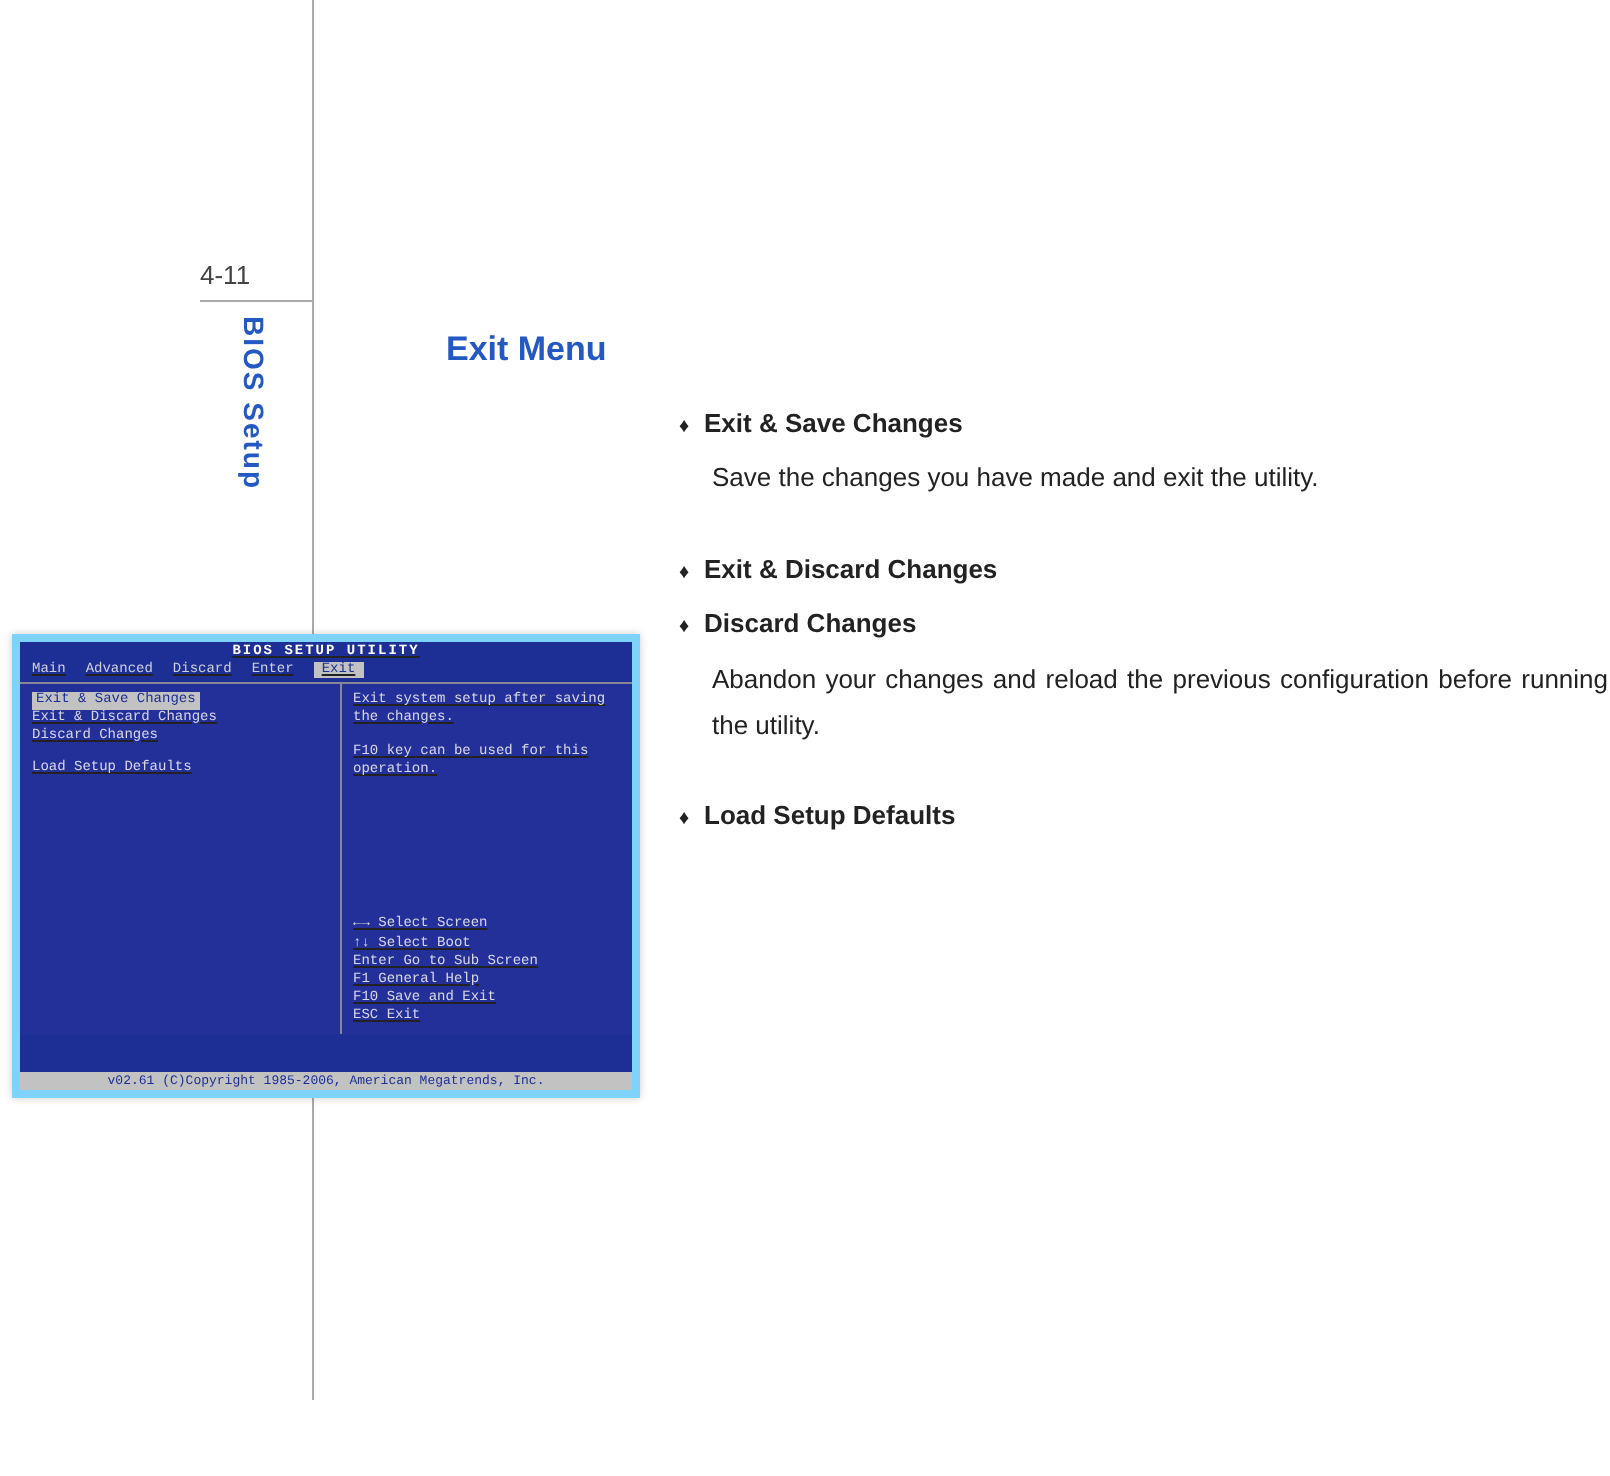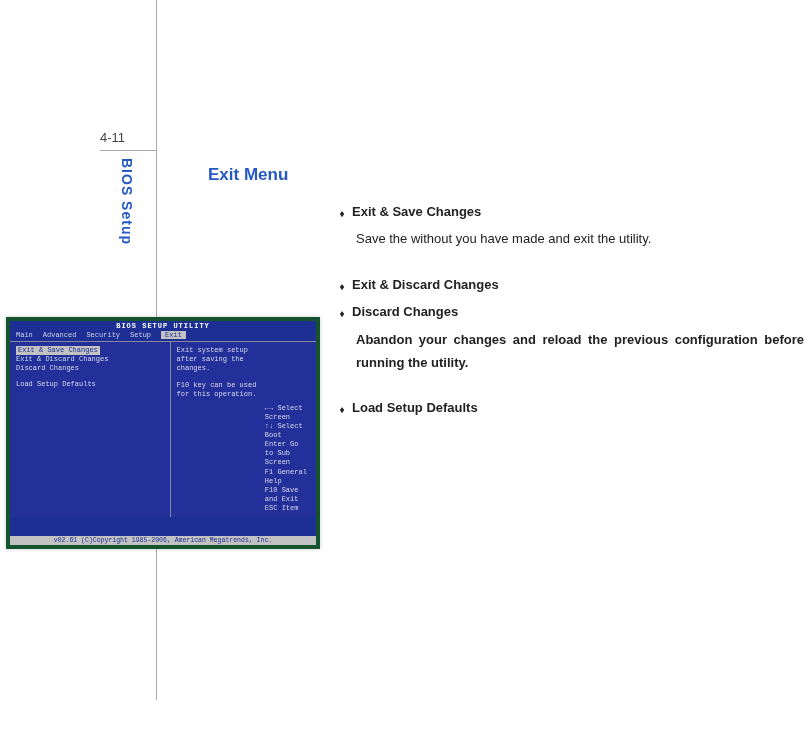--- a/index.html
+++ b/index.html
@@ -44,21 +44,21 @@
     left: 119px;
     top: 158px;
     font-size: 14px;
     font-weight: bold;
     color: #2458c2;
     writing-mode: vertical-rl;
     letter-spacing: 1px;
   }
   .title {
     position: absolute;
-    left: 208px;
+    left: 223px;
     top: 165px;
     font-size: 17px;
     font-weight: bold;
     color: #2458c2;
   }
   .body-items {
     position: absolute;
     left: 332px;
     top: 200px;
     width: 472px;
@@ -79,34 +79,34 @@
   .item-head {
     font-weight: bold;
   }
   .item-desc {
     margin-left: 24px;
     margin-bottom: 22px;
   }
   .item-desc.justify {
     text-align: justify;
     text-align-last: left;
-    font-weight: bold;
   }
 
   
   .bios-wrap {
     position: absolute;
     left: 6px;
     top: 317px;
     width: 314px;
     height: 232px;
-    background: #14532d;
+    background: #7dd3fc;
     box-shadow: 0 0 4px rgba(0,0,0,0.2);
     padding: 4px;
     box-sizing: border-box;
+    text-decoration: underline;
   }
   .bios {
     width: 100%;
     height: 100%;
     background: #1d2f94;
     font-family: "Courier New", monospace;
     font-size: 7px;
     color: #fff;
     position: relative;
     box-sizing: border-box;
@@ -150,21 +150,21 @@
     display: inline-block;
     padding: 0 2px;
   }
   .bios-left .row { color: #d8d8e8; margin: 0; line-height: 1.25; }
   .bios-left .spacer { height: 8px; }
   .bios-right {
     flex: 0.95;
     background: #24309a;
     padding: 4px 6px;
     display: flex;
-    flex-direction: row;
+    flex-direction: column;
   }
   .bios-right .help-top { color: #d8d8e8; line-height: 1.25; }
   .bios-right .keys {
     margin-top: auto;
     color: #d8d8e8;
     line-height: 1.3;
   }
   .bios-footer {
     position: absolute;
     left: 0; right: 0; bottom: 0;
@@ -183,21 +183,21 @@
   <div class="hline"></div>
   <div class="page-num">4-11</div>
   <div class="side-label">BIOS Setup</div>
   <div class="title">Exit Menu</div>
 
   <div class="body-items">
       <div class="bullet-row">
         <div class="bullet">♦</div>
         <div class="item-head">Exit &amp; Save Changes</div>
       </div>
-      <div class="item-desc">Save the without you have made and exit the utility.</div>
+      <div class="item-desc">Save the changes you have made and exit the utility.</div>
       <div class="bullet-row">
         <div class="bullet">♦</div>
         <div class="item-head">Exit &amp; Discard Changes</div>
       </div>
       <div class="bullet-row">
         <div class="bullet">♦</div>
         <div class="item-head">Discard Changes</div>
       </div>
       <div class="item-desc justify">Abandon your changes and reload the previous configuration before running the utility.</div>
       <div class="bullet-row">
@@ -205,42 +205,42 @@
         <div class="item-head">Load Setup Defaults</div>
       </div>
     </div>
 
   <div class="bios-wrap">
     <div class="bios">
       <div class="bios-title">BIOS SETUP UTILITY</div>
       <div class="bios-tabs">
           <span>Main</span>
           <span>Advanced</span>
-          <span>Security</span>
-          <span>Setup</span>
+          <span>Discard</span>
+          <span>Enter</span>
           <span class="active">Exit</span>
         </div>
       <div class="bios-body">
         <div class="bios-left">
             <div class="row"><span class="sel">Exit &amp; Save Changes</span></div>
             <div class="row">Exit &amp; Discard Changes</div>
             <div class="row">Discard Changes</div>
             <div class="spacer"></div>
             <div class="row">Load Setup Defaults</div>
           </div>
         <div class="bios-right">
           <div class="help-top" style="white-space: pre-line;">Exit system setup after saving the changes.
 
 F10 key can be used for this operation.</div>
           <div class="keys">
               <div>←→   Select Screen</div>
               <div>↑↓   Select Boot</div>
               <div>Enter Go to Sub Screen</div>
               <div>F1   General Help</div>
               <div>F10  Save and Exit</div>
-              <div>ESC  Item</div>
+              <div>ESC  Exit</div>
             </div>
         </div>
       </div>
       <div class="bios-footer">v02.61 (C)Copyright 1985-2006, American Megatrends, Inc.</div>
     </div>
   </div>
 </div>
 
 </body></html>

